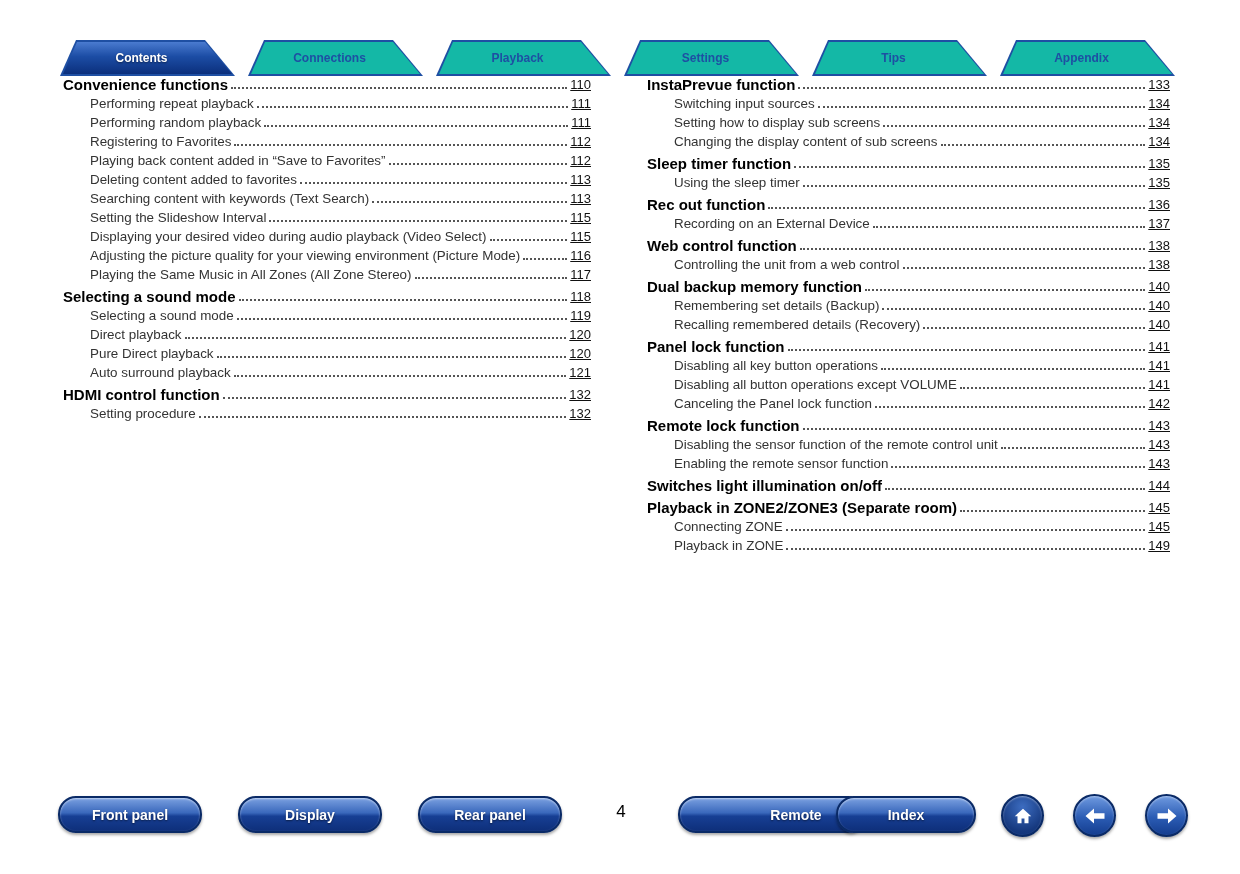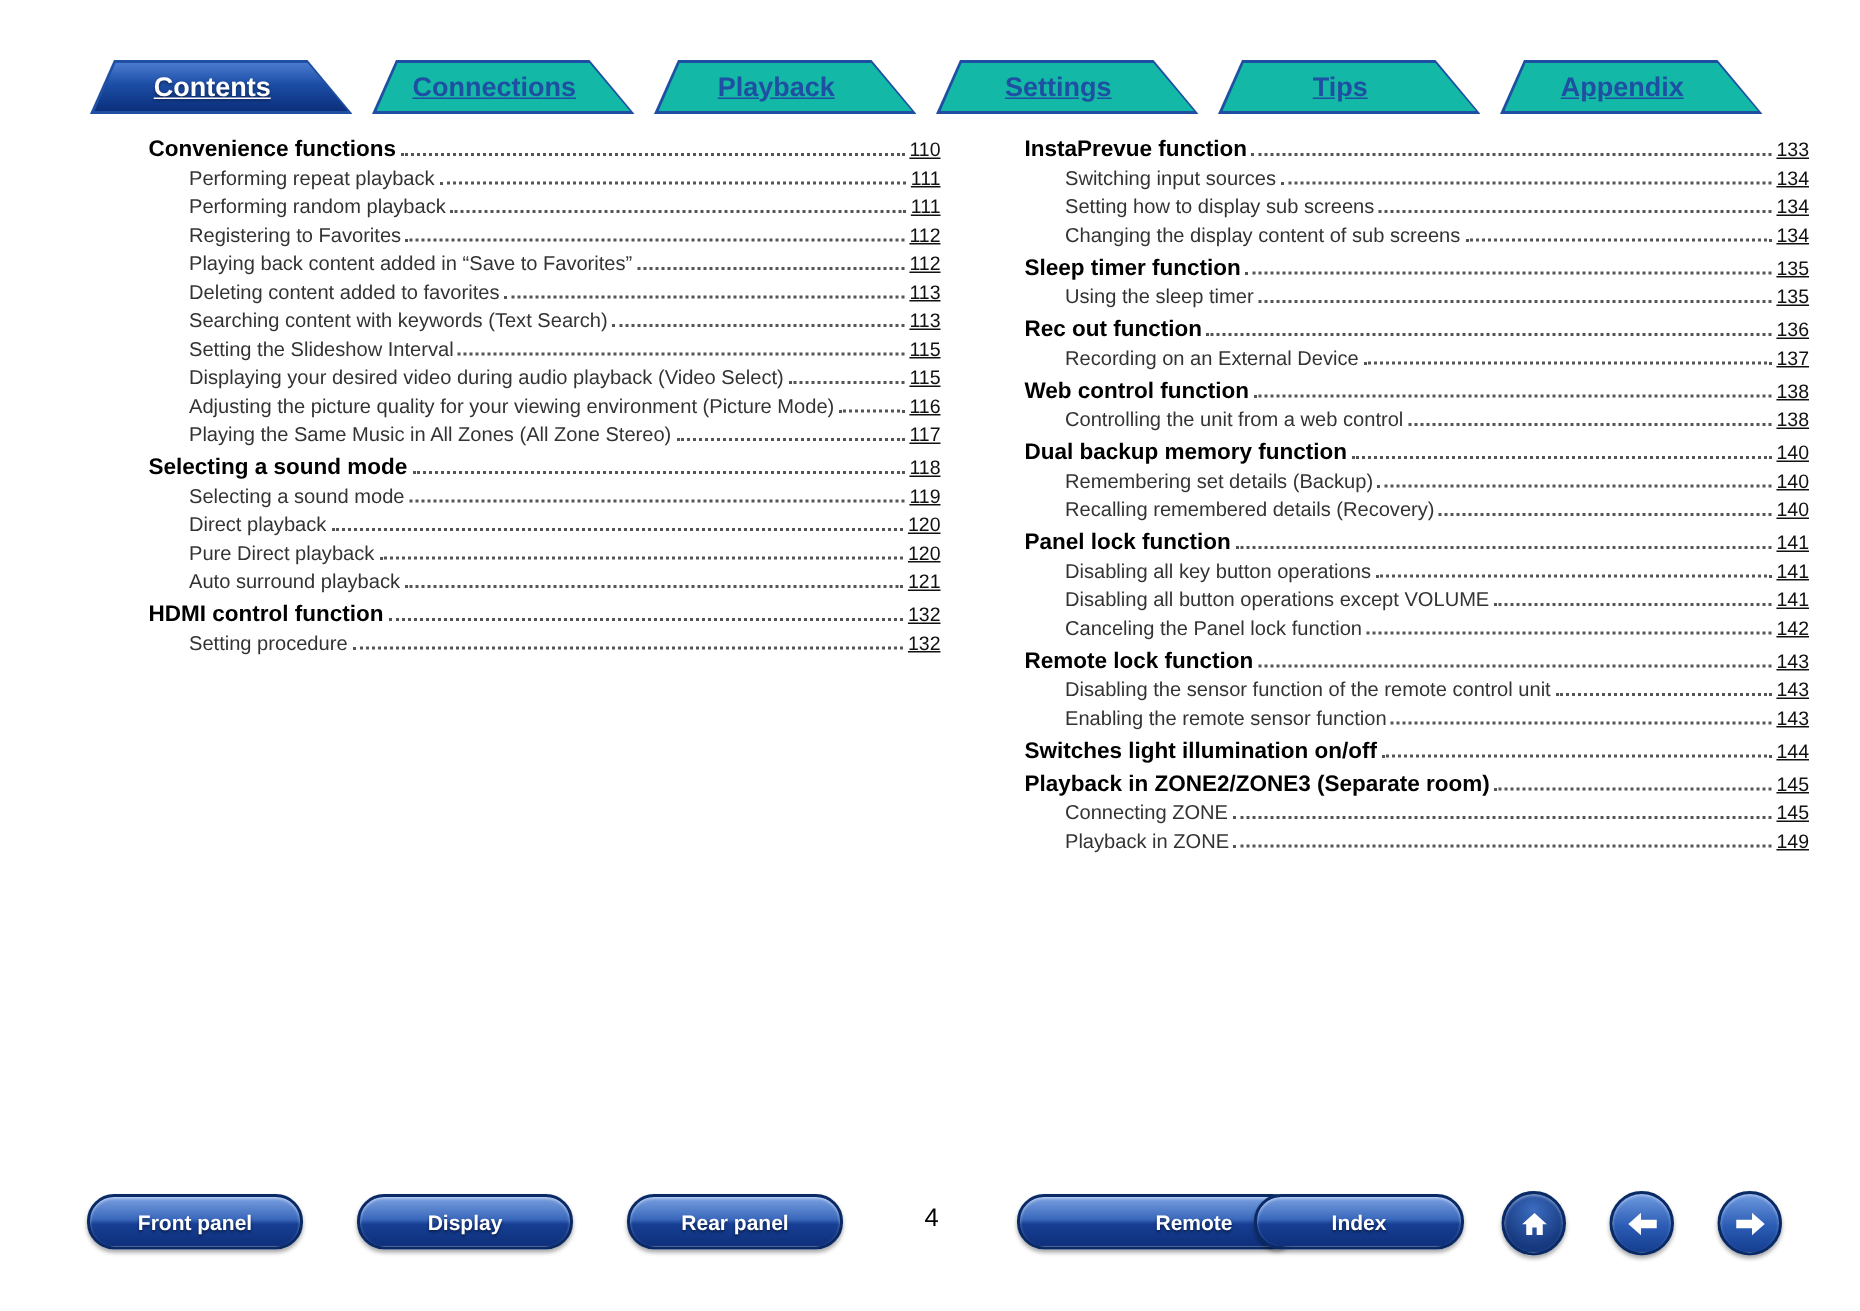--- a/index.html
+++ b/index.html
@@ -8,25 +8,25 @@
     font-family:"Liberation Sans",sans-serif;color:#000;
   }
   
   .tab-bar{position:absolute;left:60px;top:40px;width:1115px;height:36px;display:flex;gap:13px;}
   .tab{position:relative;flex:1;height:36px;cursor:pointer;}
   .tab-bg{position:absolute;inset:0;background:#1e4fa3;
     clip-path:polygon(0 100%,16px 0,calc(100% - 30px) 0,100% 100%);}
   .tab-inner{position:absolute;inset:2px 3px 2px 3px;background:#14b8a6;
     clip-path:polygon(0 100%,14px 0,calc(100% - 27px) 0,100% 100%);
     display:flex;align-items:center;justify-content:center;}
-  .tab-label{font-size:18px;font-weight:bold;color:#1e4fa3;position:relative;left:-6px;text-decoration:underline;}
+  .tab-label{font-size:12px;font-weight:bold;color:#1e4fa3;position:relative;left:-6px;}
   .tab.active .tab-inner{background:linear-gradient(180deg,#4a7bd0 0%,#1c4da5 45%,#0b2f7c 100%);}
   .tab.active .tab-label{color:#ffffff;text-shadow:0 1px 2px rgba(0,0,0,.45);}
   
-  .toc-col{position:absolute;top:87px;margin-left:36px;}
+  .toc-col{position:absolute;top:72px;}
   .toc-left{left:63px;width:528px;}
   .toc-right{left:647px;width:523px;}
   .entry{display:flex;align-items:flex-end;line-height:19px;}
   .entry .t{flex:0 1 auto;}
   .entry .dots{flex:1 0 10px;border-bottom:2px dotted #555;margin:0 3px 5px 3px;}
   .entry .pg{flex:0 0 auto;font-size:13px;font-weight:normal;color:#111;
     text-decoration:underline;cursor:pointer;}
   .entry.l1{font-size:15px;font-weight:bold;color:#000;margin-top:3px;}
   .entry.l2{font-size:13.4px;color:#333;padding-left:27px;}
   

